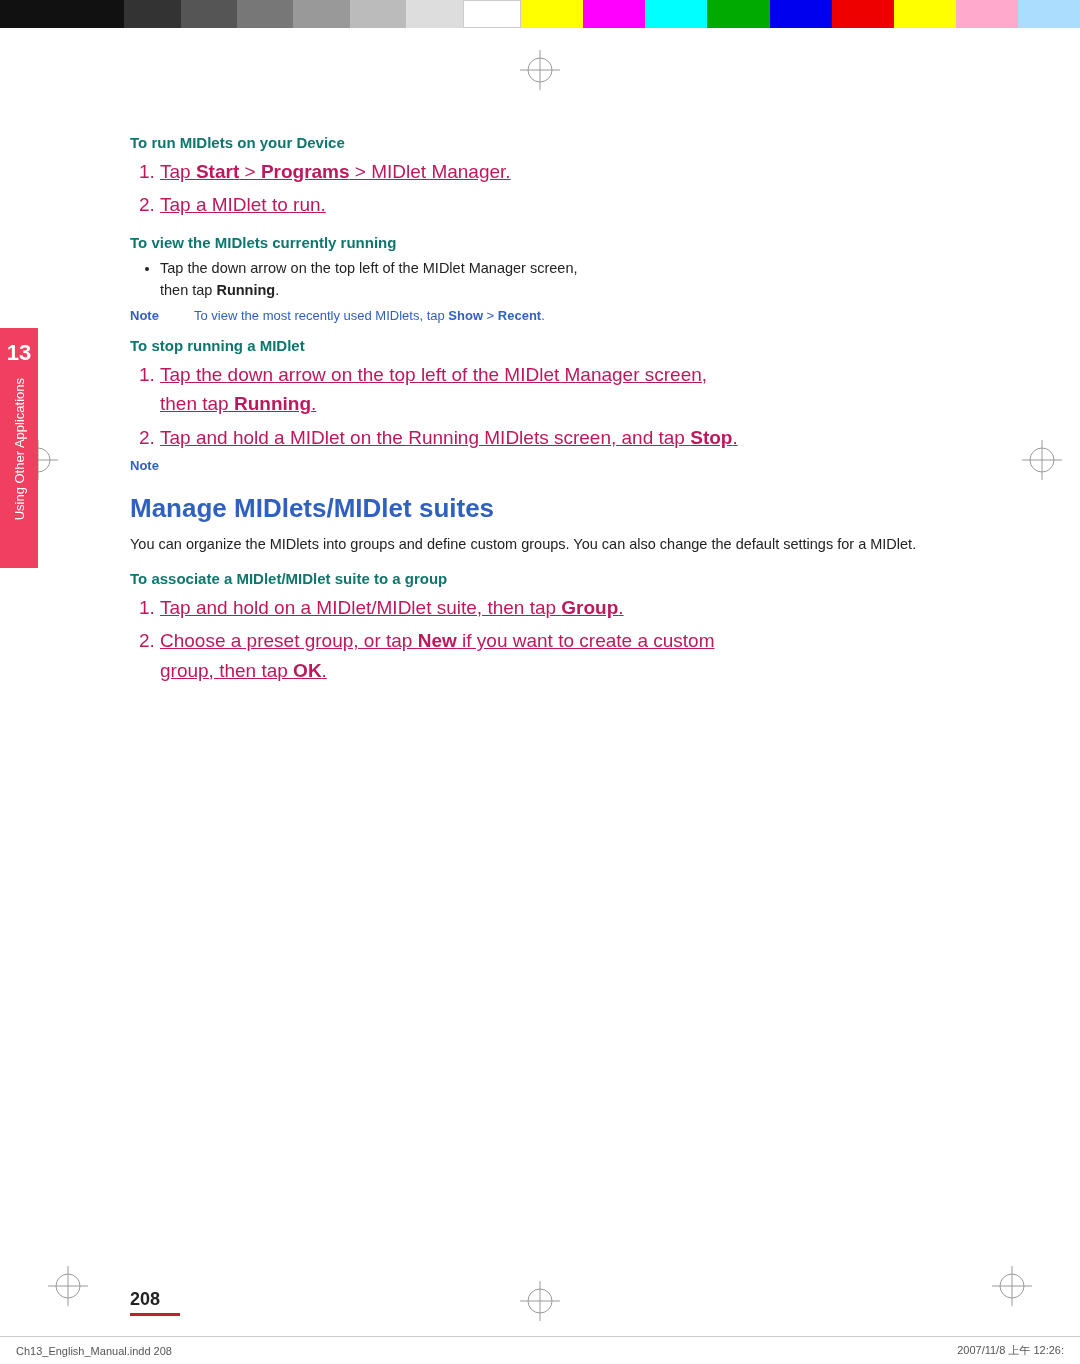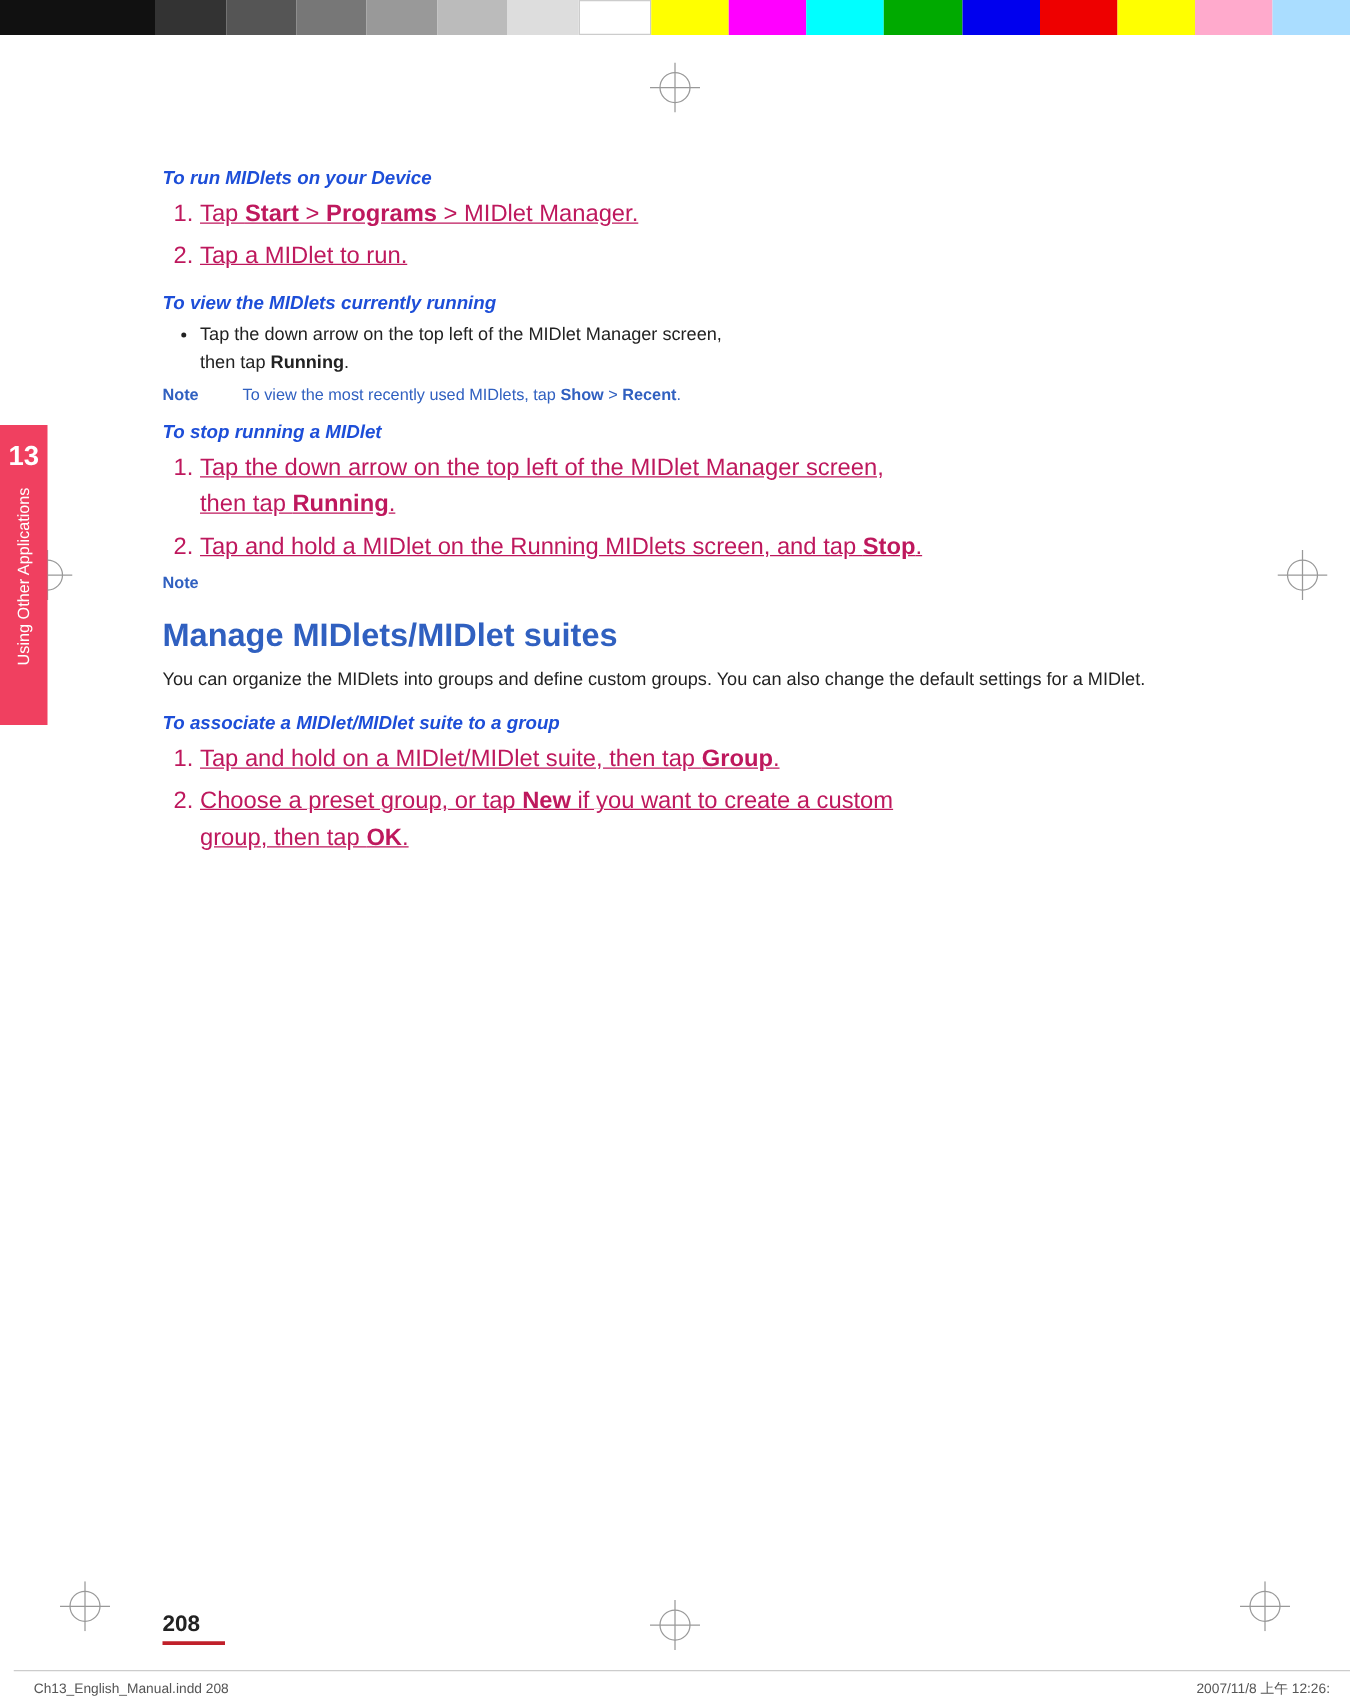--- a/index.html
+++ b/index.html
@@ -30,21 +30,21 @@
     }
 
     .color-segment {
       height: 100%;
     }
 
     
     .chapter-tab {
       position: absolute;
       left: 0;
-      top: 340px;
+      top: 328px;
       width: 38px;
       height: 240px;
       background: #f04060;
       display: flex;
       align-items: center;
       justify-content: center;
     }
 
     .chapter-number {
       color: white;
@@ -74,26 +74,25 @@
     .main-content {
       position: absolute;
       top: 120px;
       left: 130px;
       right: 80px;
       bottom: 100px;
     }
 
     
     .section-heading {
-      color: #1d4ed8;
+      color: #0f766e;
       font-size: 15px;
       font-weight: bold;
       margin-bottom: 6px;
       margin-top: 14px;
-      font-style: italic;
     }
 
     .main-heading {
       color: #3060c0;
       font-size: 26px;
       font-weight: bold;
       margin-top: 20px;
       margin-bottom: 10px;
     }
 
@@ -177,21 +176,21 @@
       width: 50px;
       height: 3px;
       background: #c0202a;
       margin-top: 3px;
     }
 
     
     .footer-bar {
       position: absolute;
       bottom: 0;
-      left: 11px;
+      left: 0;
       right: 0;
       height: 28px;
       display: flex;
       align-items: center;
       justify-content: space-between;
       padding: 0 16px;
       font-size: 11px;
       color: #555;
       border-top: 1px solid #ccc;
     }

